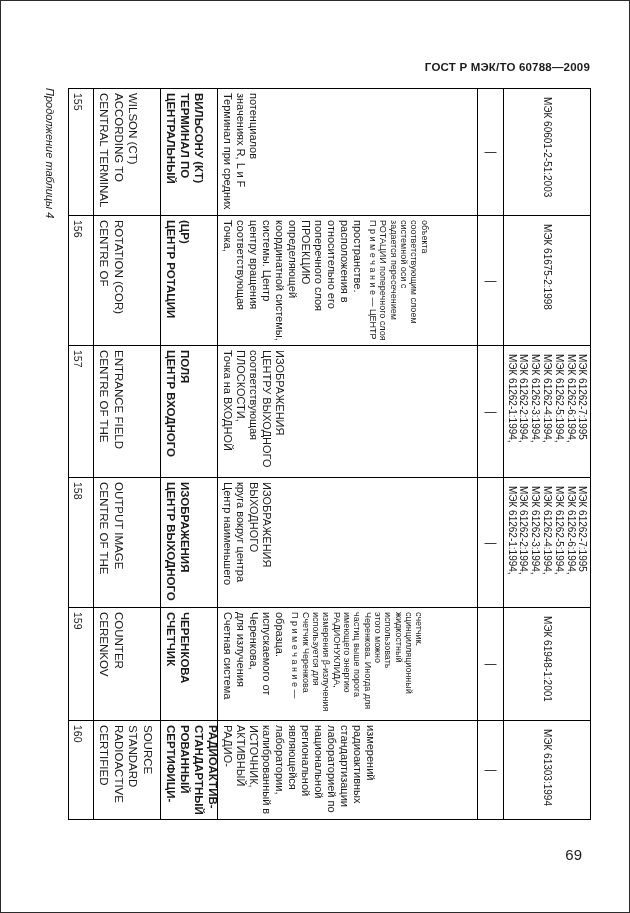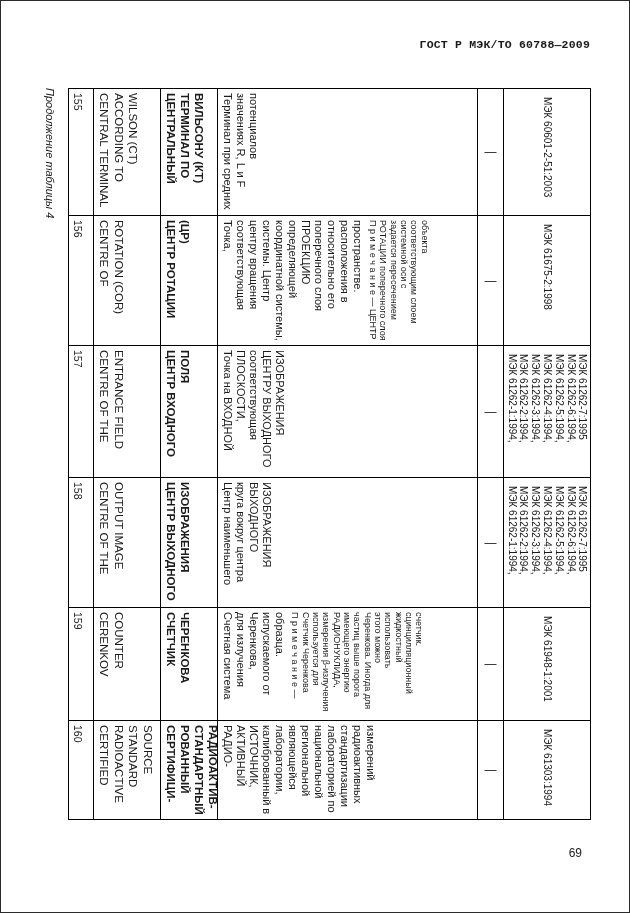--- a/index.html
+++ b/index.html
@@ -10,33 +10,32 @@
     color:#1b1b1b;
     font-family:"Liberation Sans", sans-serif;
     overflow:hidden;
   }
   .page-frame {
     position:absolute; inset:0;
     border:1px solid #2b2b2b;
     pointer-events:none;
   }
   .doc-header {
-    position:absolute; top:38px; right:40px;
+    position:absolute; top:61px; right:40px;
     font-size:11.5px; font-weight:bold; letter-spacing:.2px;
     white-space:nowrap;
-    font-family:Liberation Mono, monospace;
   }
   .table-caption {
     position:absolute; left:44px; top:88px;
     writing-mode:vertical-lr; text-orientation:mixed;
     font-style:italic; font-size:11px; white-space:nowrap;
   }
   .page-number {
     position:absolute; top:846px; right:48px;
-    font-size:12px;
+    font-size:15px;
   }
   .gtable {
     position:absolute; left:68px; top:88px; width:523px;
     border:1px solid #000;
   }
   .band { display:flex; border-bottom:1px solid #000; overflow:hidden; }
   .band:last-child { border-bottom:none; }
   .cell {
     border-right:1px solid #000;
     padding:4px 3px;

